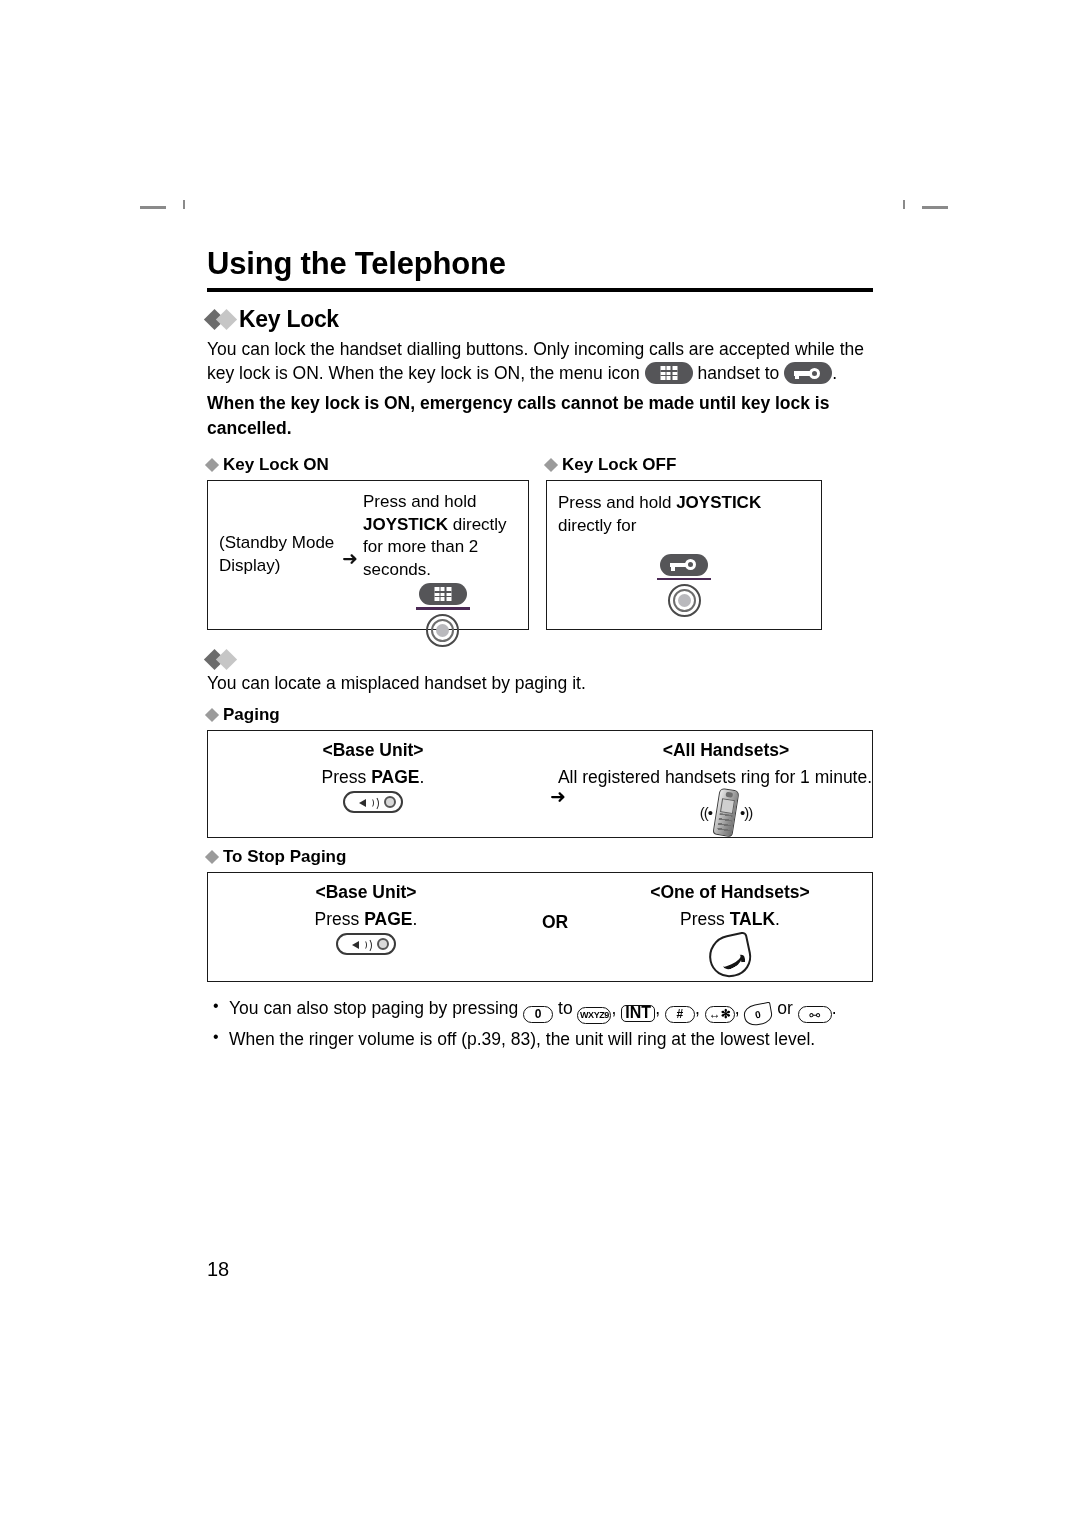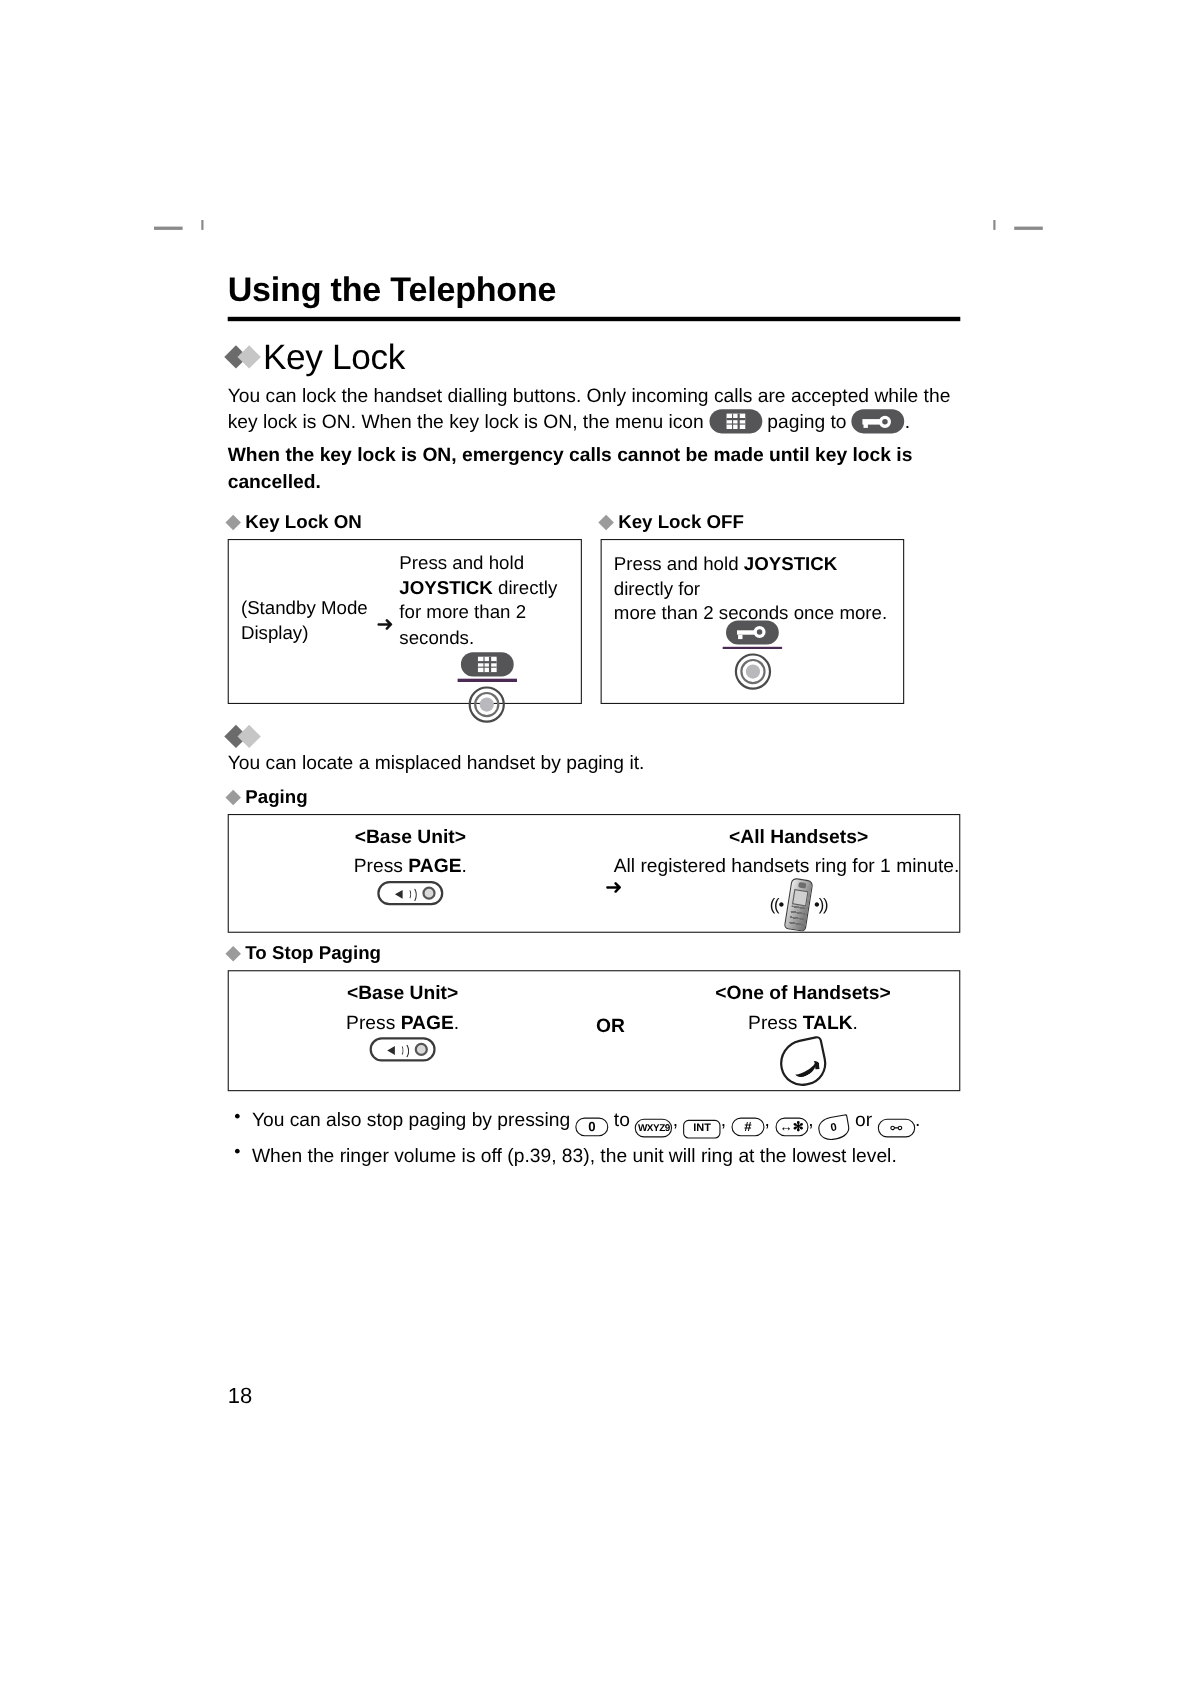--- a/index.html
+++ b/index.html
@@ -54,22 +54,22 @@
   }
   .dia {
     width: 15px; height: 15px;
     transform: rotate(45deg);
     display: inline-block;
     flex: none;
   }
   .dia-dark  { background: #6b6b6b; }
   .dia-light { background: #c6c6c6; margin-left: -3px; }
   .section-head .sh-text {
-    font-size: 32px;
-    font-weight: normal;
+    font-size: 23px;
+    font-weight: bold;
     letter-spacing: -0.3px;
     margin-left: 5px;
   }
 
   
   p.body {
     font-size: 17.5px;
     line-height: 1.42;
     margin: 3px 0 5px 0;
   }
@@ -374,21 +374,21 @@
     box-sizing: border-box;
     text-align: center;
     font-size: 11px;
     font-weight: bold;
     line-height: 14px;
     background: #fff;
     position: relative;
   }
   .kcap-0   { width: 30px; height: 17px; border-radius: 9px; font-size: 12px; line-height: 14px; }
   .kcap-9   { width: 34px; height: 17px; border-radius: 9px; font-size: 9px;  line-height: 14px; letter-spacing: -0.4px;}
-  .kcap-int { width: 34px; height: 17px; border-radius: 5px; font-size: 10px; line-height: 14px; }
+  .kcap-int { width: 34px; height: 17px; border-radius: 5px; font-size: 16px; line-height: 14px; }
   .kcap-h   { width: 30px; height: 17px; border-radius: 9px; font-size: 12px; line-height: 14px; }
   .kcap-st  { width: 30px; height: 17px; border-radius: 9px; font-size: 12px; line-height: 14px; }
   .kcap-off {
     width: 28px; height: 21px;
     border-radius: 45% 8% 45% 45%;
     transform: rotate(-10deg);
     font-size: 10px;
     line-height: 19px;
   }
   .kcap-spk {
@@ -425,21 +425,21 @@
 
   <p class="body">
     <span>You can lock the handset dialling buttons. Only incoming calls are accepted while the</span>
     <span>key lock is ON. When the key lock is ON, the menu icon</span>
     <span class="ico menu-pill">
       <span class="grid">
           <span class="vline v1"></span>
           <span class="vline v2"></span>
         </span>
     </span>
-    <span>paging to</span>
+    <span>handset to</span>
     <span class="ico key-pill">
       <span class="kshaft"></span><span class="ktooth"></span><span class="kring"></span>
     </span><span>.</span>
   </p>
 
   <p class="body bold">When the key lock is ON, emergency calls cannot be made until key lock is cancelled.</p>
 
   <div style="display:flex; gap:17px;">
     <div style="width:322px;">
       <div class="sub-head">
@@ -481,21 +481,20 @@
             <span class="joy-underline"></span>
             <span class="joystick"></span>
           </div>
         </div>
       </div>
     </div>
 
     <div class="box box-kloff">
       <div class="kloff-text">
         <span>Press and hold </span><b>JOYSTICK</b><span> directly for</span>
-        <div>more than 2 seconds once more.</div>
       </div>
       <div class="kloff-center">
         <span class="key-pill">
           <span class="kshaft"></span>
             <span class="ktooth"></span>
             <span class="kring"></span>
         </span>
         <span class="joy-underline"></span>
         <span class="joystick"></span>
       </div>

